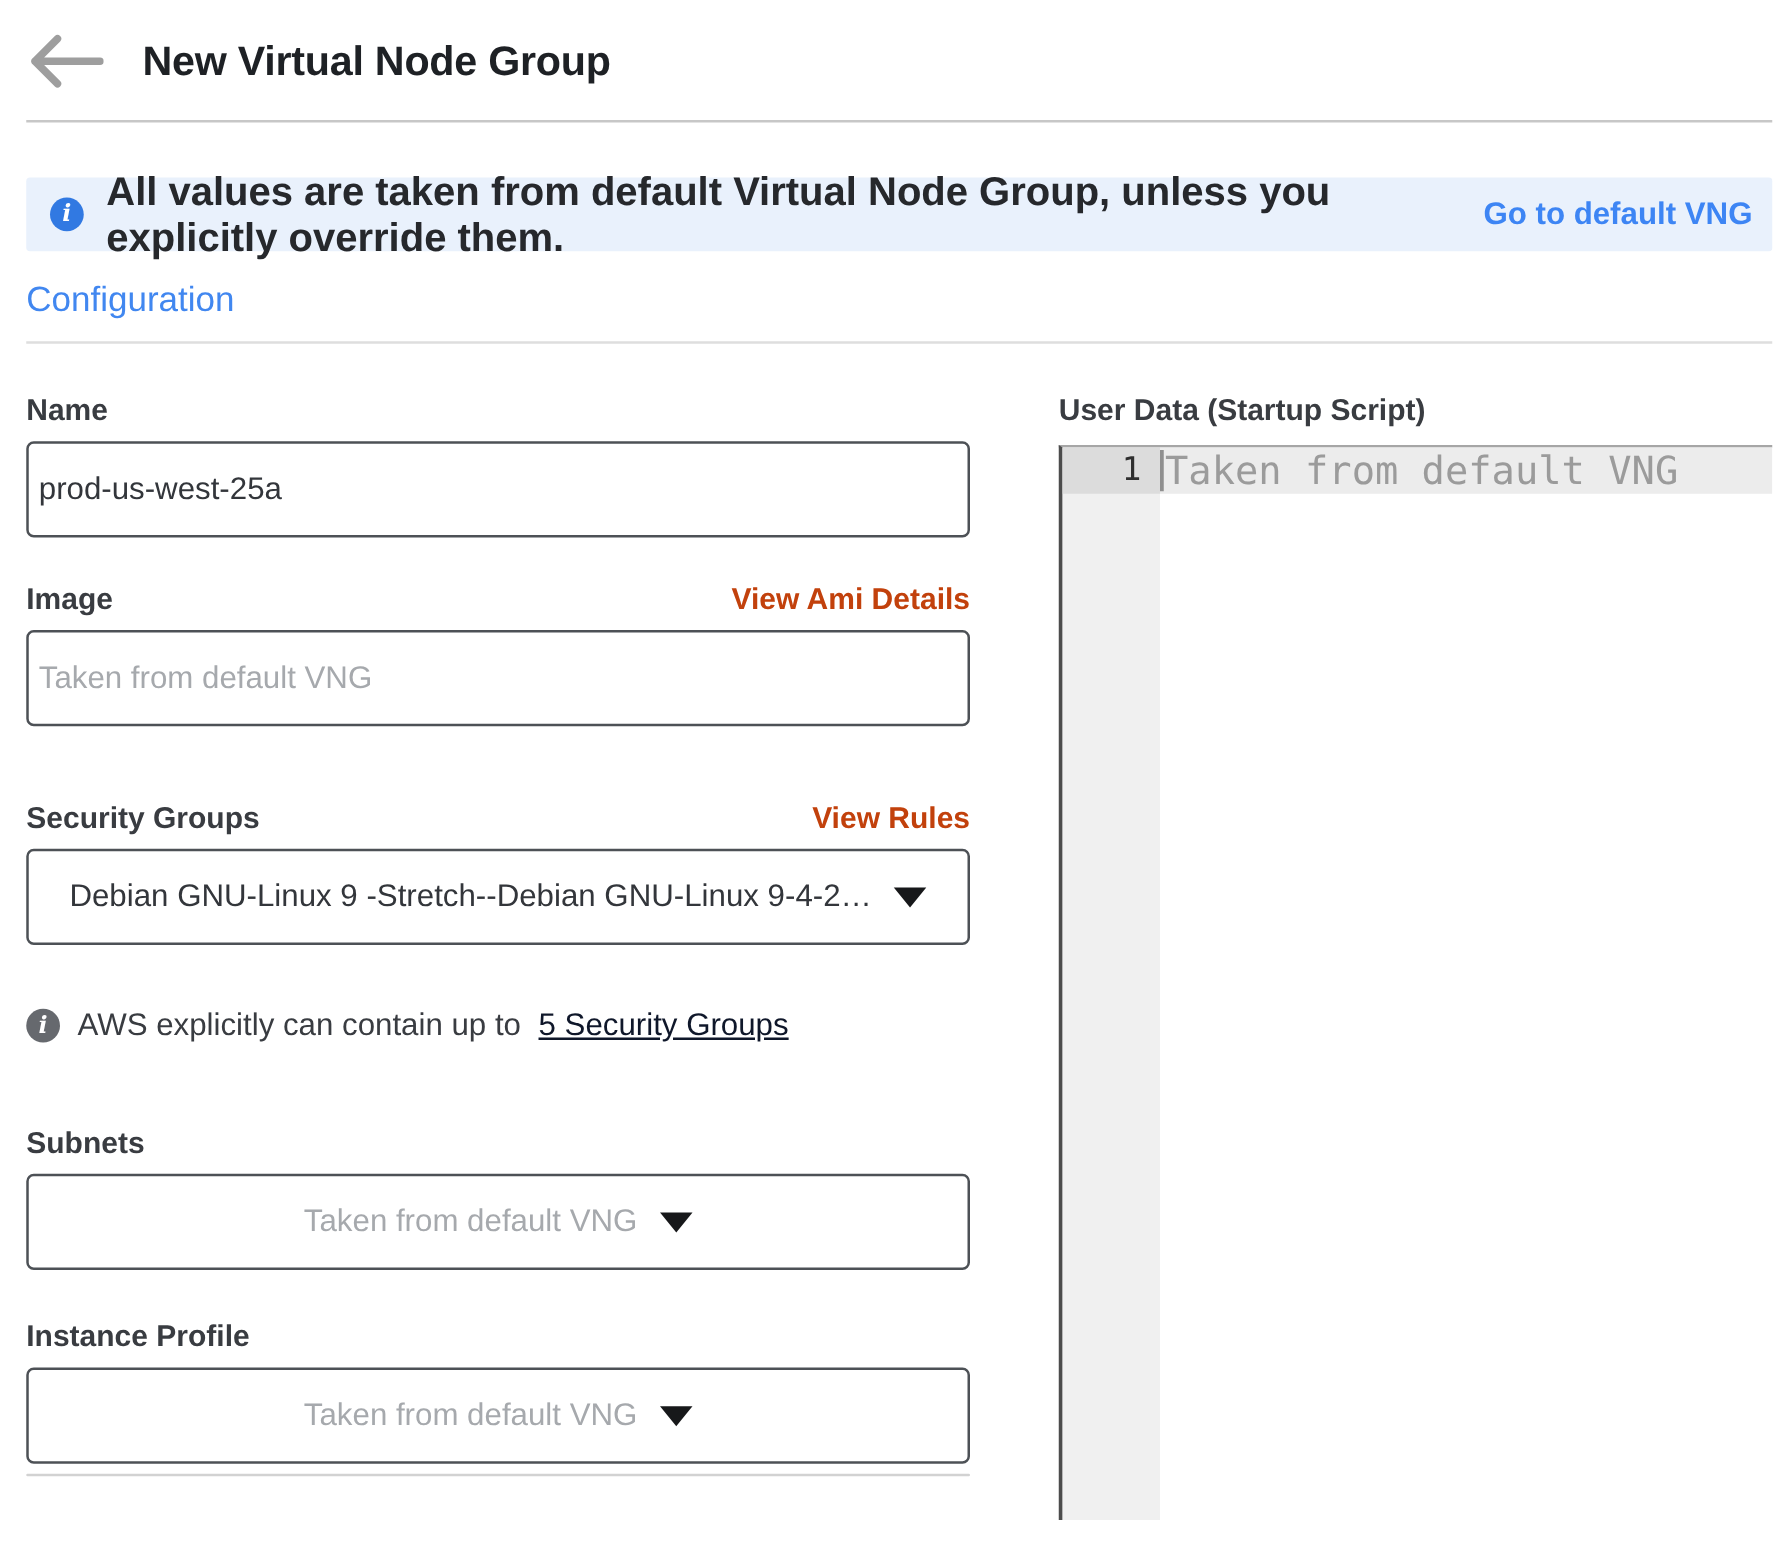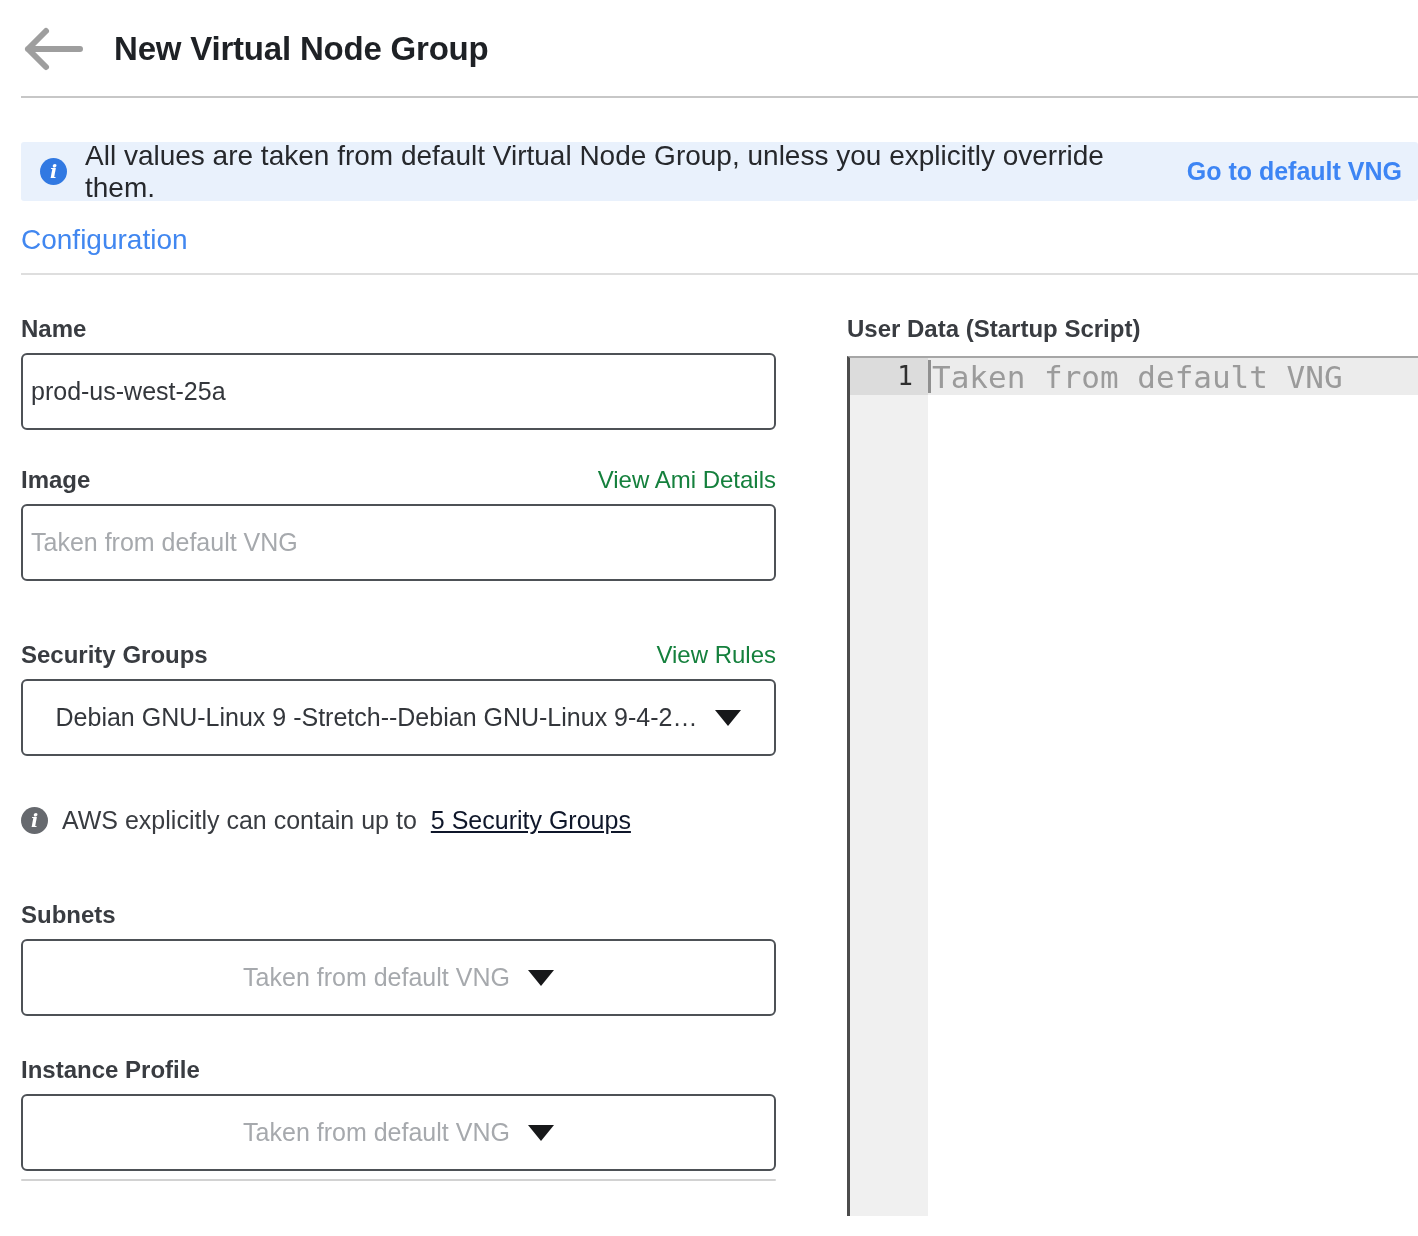--- a/index.html
+++ b/index.html
@@ -24,35 +24,35 @@
     display: flex; align-items: center; padding: 0 16px 0 19px; gap: 18px;
   }
   .info-icon {
     width: 27px; height: 27px; border-radius: 50%; flex: none;
     display: flex; align-items: center; justify-content: center;
     color: #ffffff; font-family: "DejaVu Serif", serif; font-weight: 700;
     font-size: 19px; font-style: italic; line-height: 1;
   }
   .info-icon.blue { background: #3179e2; }
   .info-icon.gray { background: #66696e; }
-  .banner-text { font-size: 28px; font-weight: 400; color: #26282c; }
+  .banner-text { font-size: 32px; font-weight: 700; color: #26282c; }
   .banner-link { font-size: 25px; font-weight: 600; color: #3d85f4; text-decoration: none; margin-left: 6px; white-space: nowrap; }
 
   
   .section-title { margin-top: 23px; font-size: 28px; font-weight: 400; color: #4187f0; }
   .rule-light { height: 2px; background: #dedede; margin-top: 17px; }
 
   
   .columns { display: flex; margin-top: 40px; gap: 71px; align-items: flex-start; }
   .col-left { width: 755px; flex: none; }
   .col-right { flex: 1 1 auto; min-width: 0; }
 
   .label-row { display: flex; justify-content: space-between; align-items: baseline; margin-bottom: 10px; }
   .field-label { font-size: 24px; font-weight: 600; color: #393c41; }
-  .field-link { font-size: 24px; font-weight: 400; color: #15803d; text-decoration: none; }
+  .field-link { font-size: 24px; font-weight: 700; color: #c2410c; text-decoration: none; }
 
   .text-input, .select {
     width: 100%; height: 77px; border: 2px solid #4d5156; border-radius: 6px;
     background: #fff; font-family: "Liberation Sans", sans-serif;
     font-size: 25px; color: #33363b; padding: 0 8px; outline: none;
   }
   .text-input::placeholder { color: #a6a9ad; opacity: 1; }
   .select { display: flex; align-items: center; justify-content: center; cursor: pointer; }
   .select-value { overflow: hidden; white-space: nowrap; }
   .select-value.placeholder { color: #a6a9ad; }

